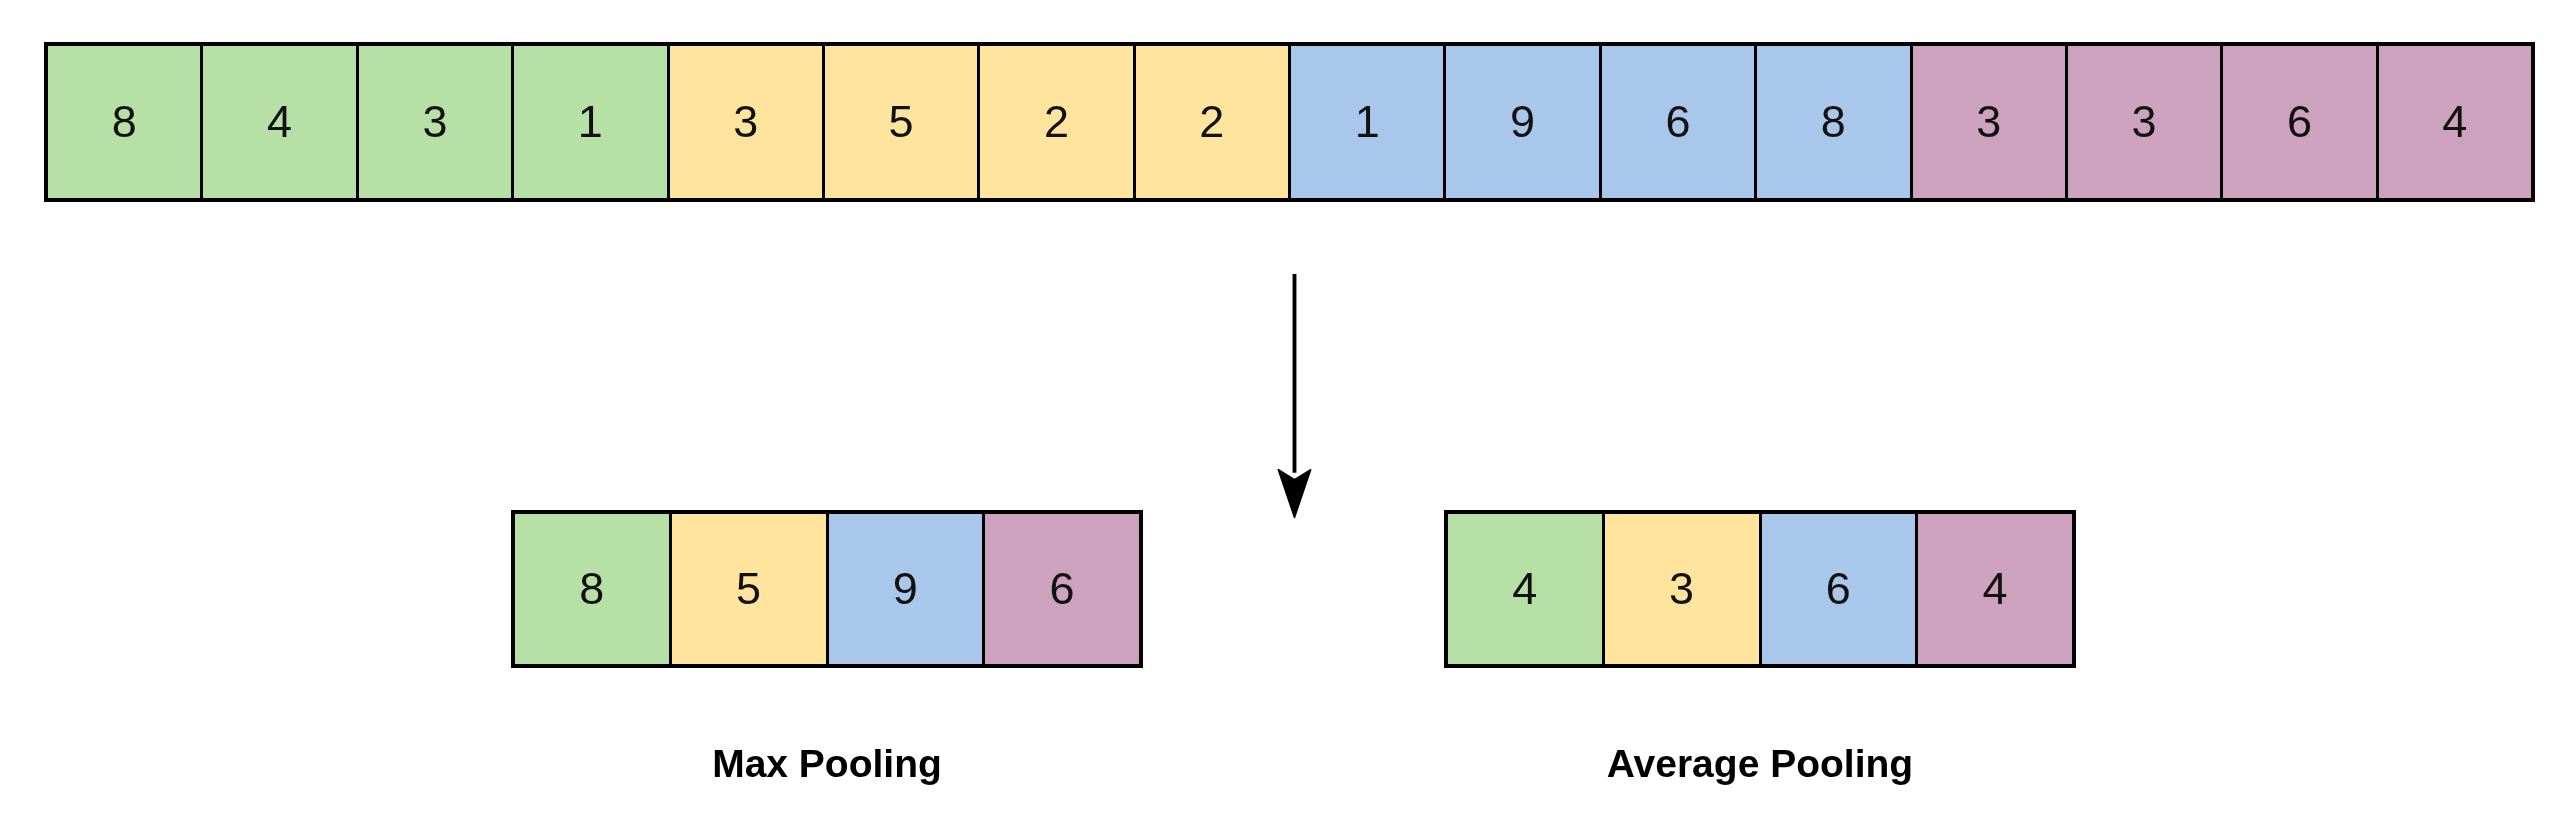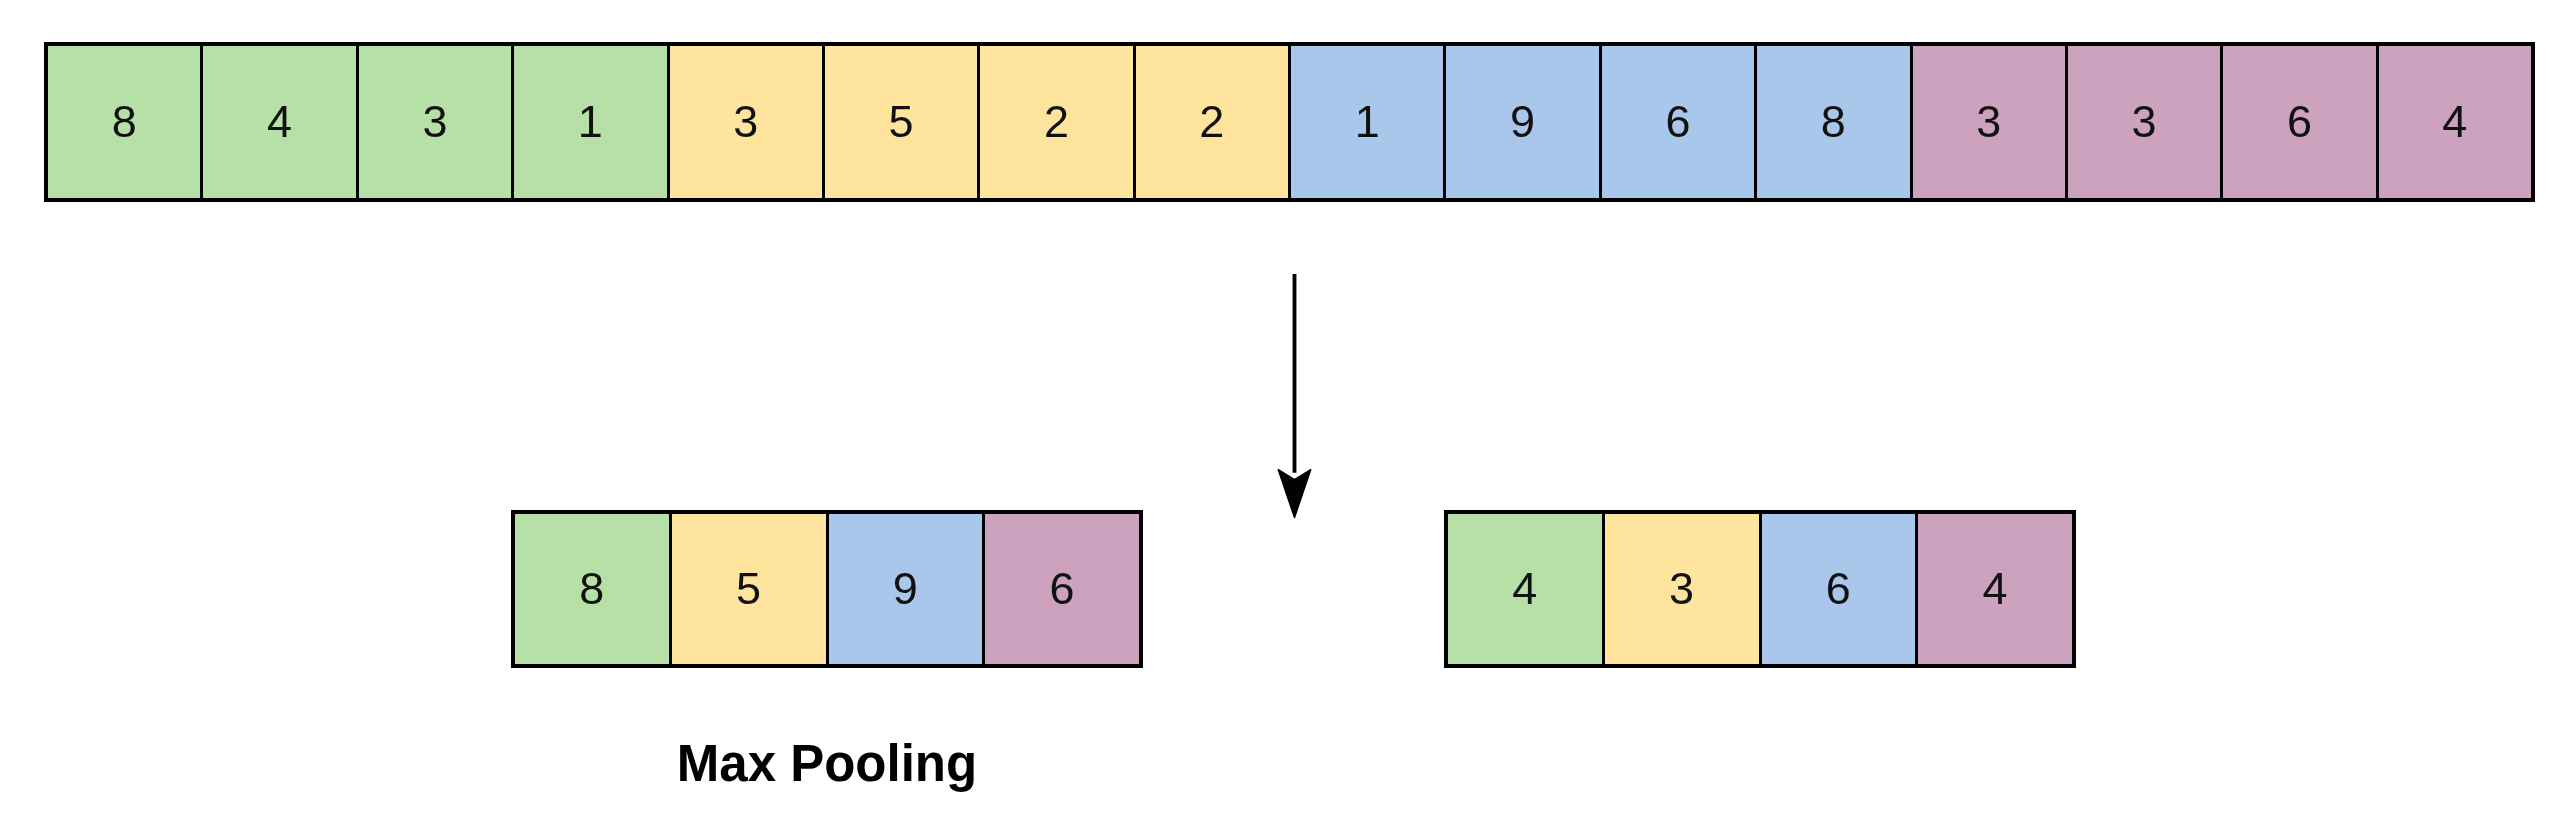--- a/index.html
+++ b/index.html
@@ -54,21 +54,21 @@
     width: 37px;
     height: 248px;
   }
   .pool-label {
     position: absolute;
     top: 729px;
     width: 632px;
     height: 69px;
     line-height: 69px;
     text-align: center;
-    font-size: 51px;
+    font-size: 39px;
     font-weight: 700;
     color: #000000;
     white-space: nowrap;
   }
   .max-label { left: 511px; }
   .avg-label { left: 1444px; }
 </style>
 </head>
 <body>
 
@@ -106,15 +106,16 @@
   </div>
 
   <div class="row pooled-row avg-row">
     <div class="cell" style="background-color: rgb(183, 224, 166);">4</div>
     <div class="cell" style="background-color: rgb(255, 228, 157);">3</div>
     <div class="cell" style="background-color: rgb(169, 199, 235);">6</div>
     <div class="cell" style="background-color: rgb(205, 162, 190);">4</div>
   </div>
 
   <div class="pool-label max-label">Max Pooling</div>
+  <div class="pool-label avg-label">Average Pooling</div>
 
 </div>
 
 
 </body></html>

